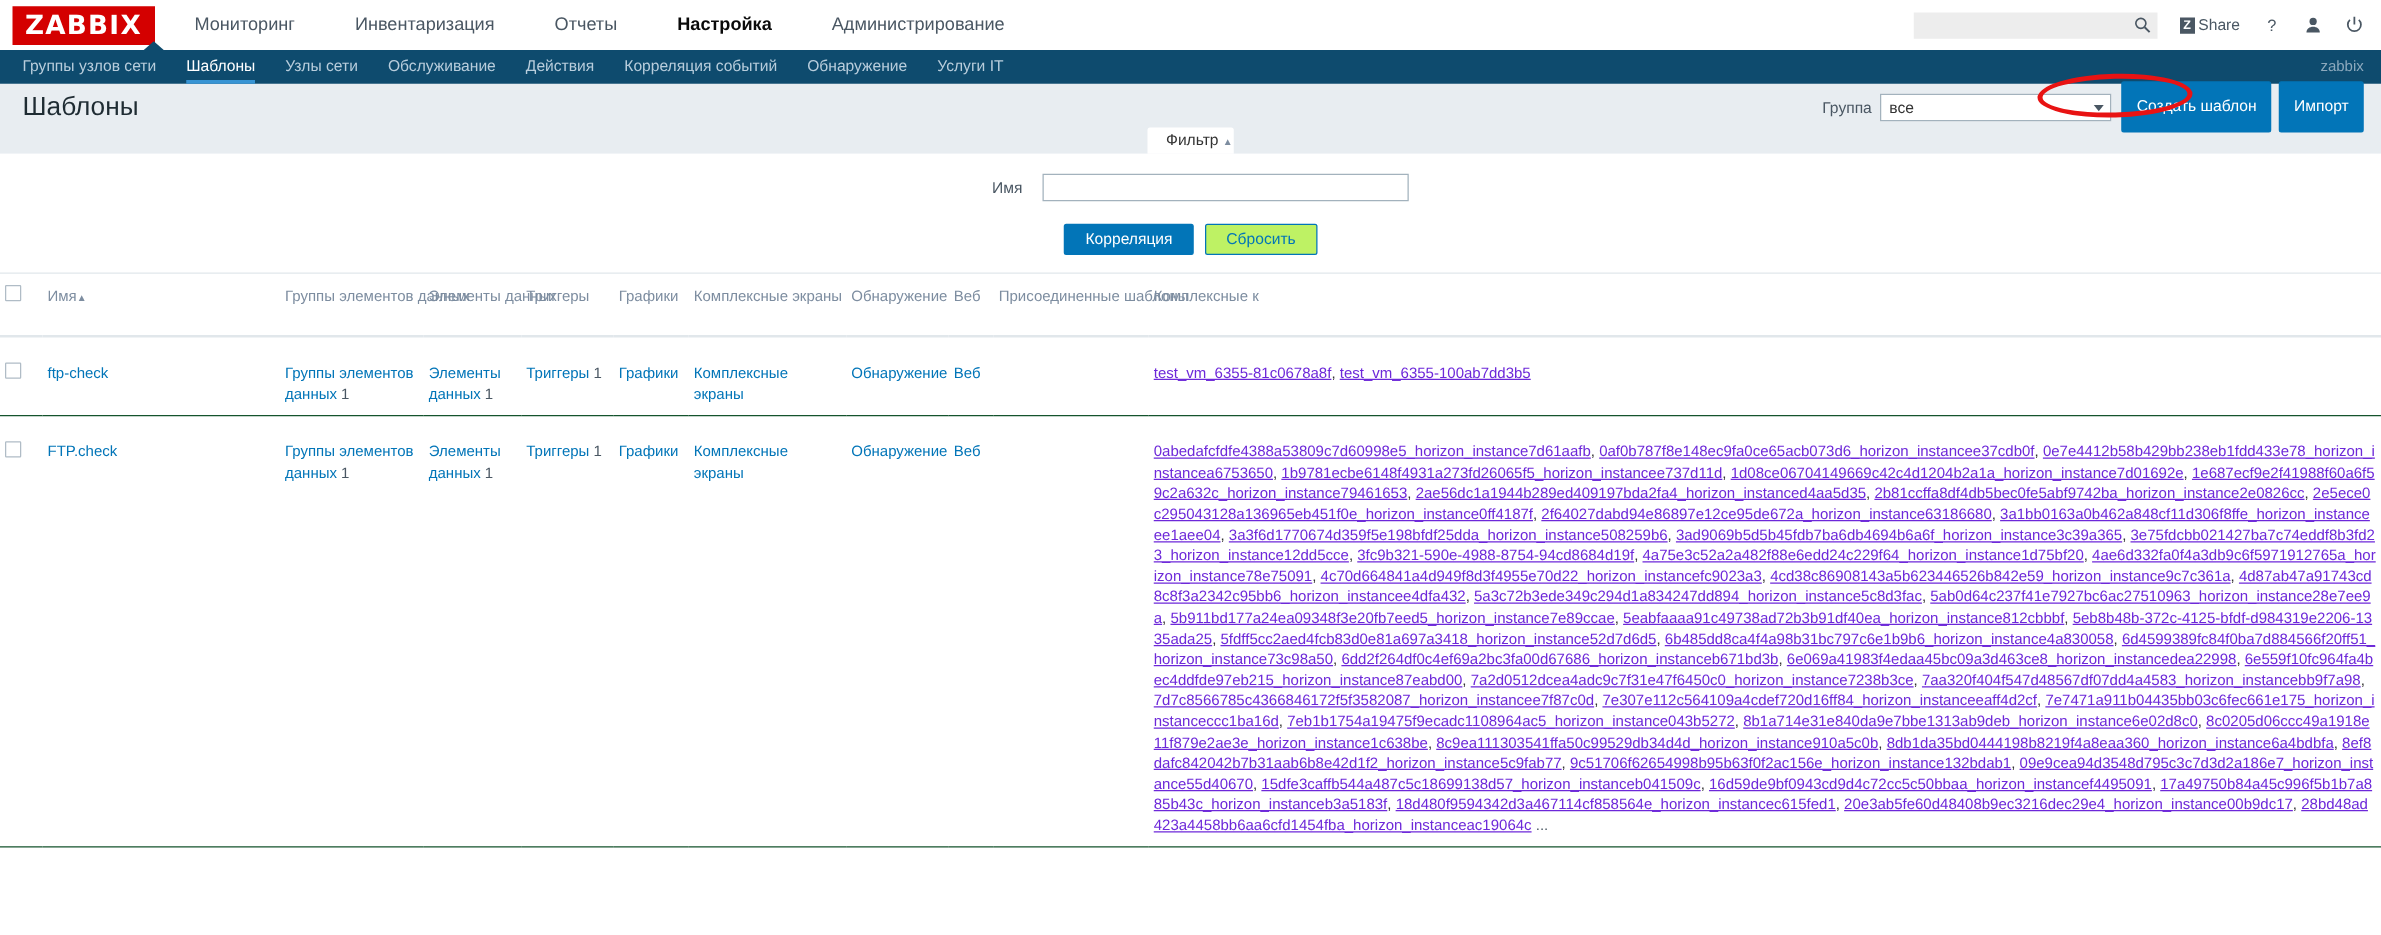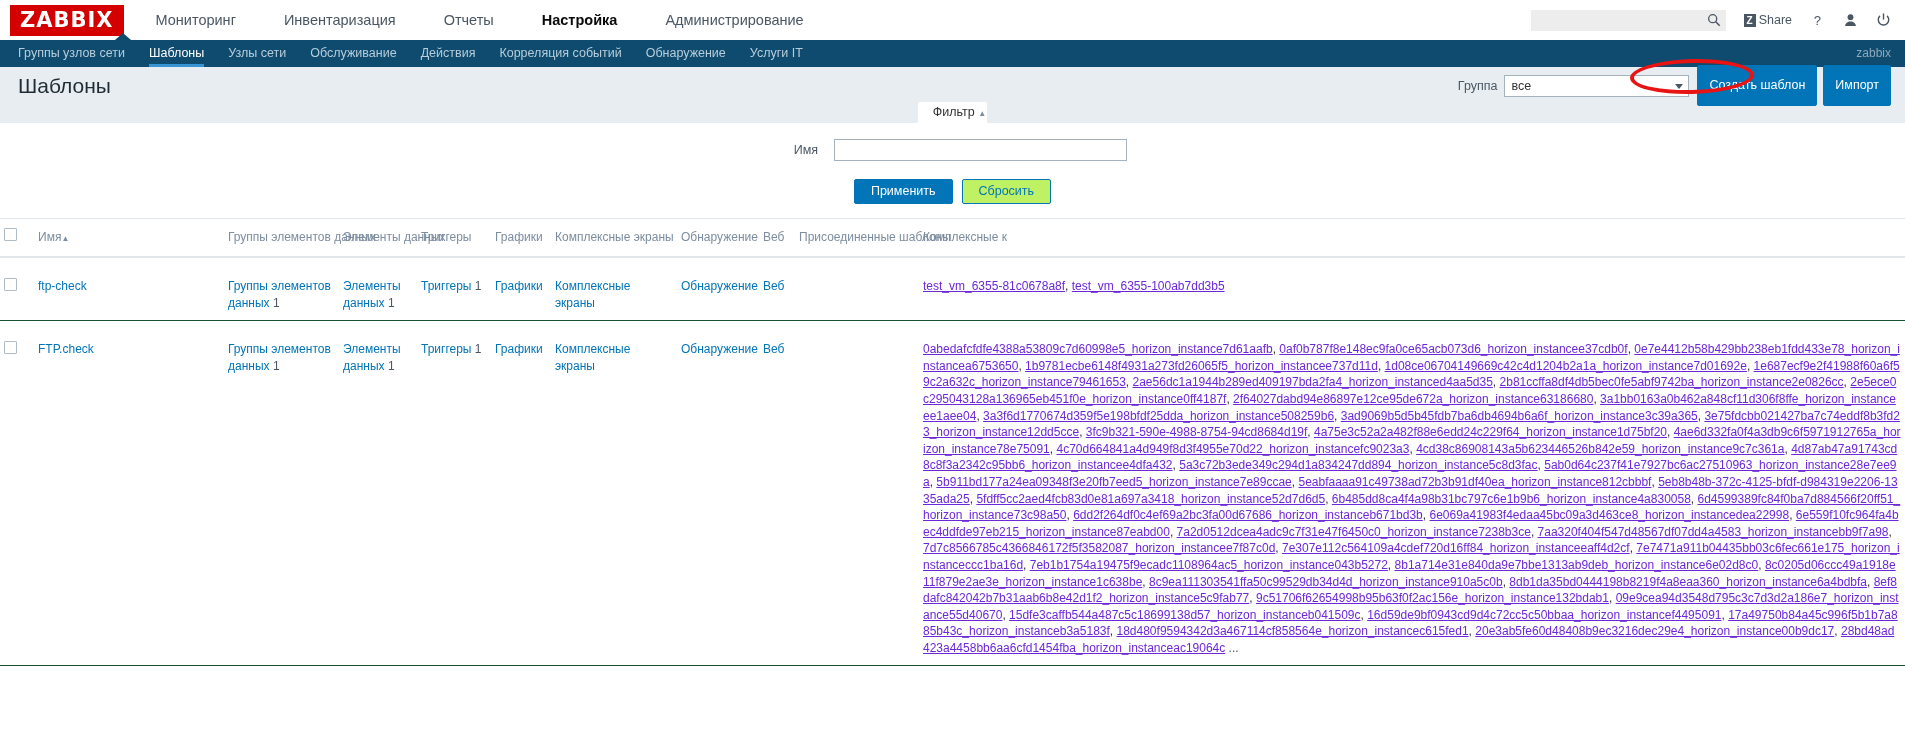--- a/index.html
+++ b/index.html
@@ -223,21 +223,21 @@
   table.list {
     width:100%;
     border-collapse:collapse;
     table-layout:fixed;
   }
   table.list th {
     text-align:left;
     font-weight:normal;
     color:#7d8da0;
     font-size:12px;
-    padding:9px 4px 12px 4px;
+    padding:9px 4px 24px 4px;
     border-bottom:2px solid #e1e7eb;
     vertical-align:bottom;
     white-space:nowrap;
   }
   table.list td {
     padding:20px 4px 9px 4px;
     vertical-align:top;
     border-bottom:1px solid #14532d;
     font-size:12px;
     line-height:16.6px;
@@ -363,21 +363,21 @@
       <span class="sortarrow">▲</span>
     </div>
   </div>
 
   <div class="filterbody">
     <div class="filter-field">
       <label>Имя</label>
       <input type="text" placeholder="" style="">
     </div>
     <div class="filter-actions">
-      <button class="btn btn-primary">Применить</button>
+      <button class="btn btn-primary">Корреляция</button>
       <button class="btn btn-ghost">Сбросить</button>
     </div>
   </div>
 </div>
 
 <table class="list">
   <thead>
     <tr>
       <th class="c-chk">
         <span class="chk"></span>

